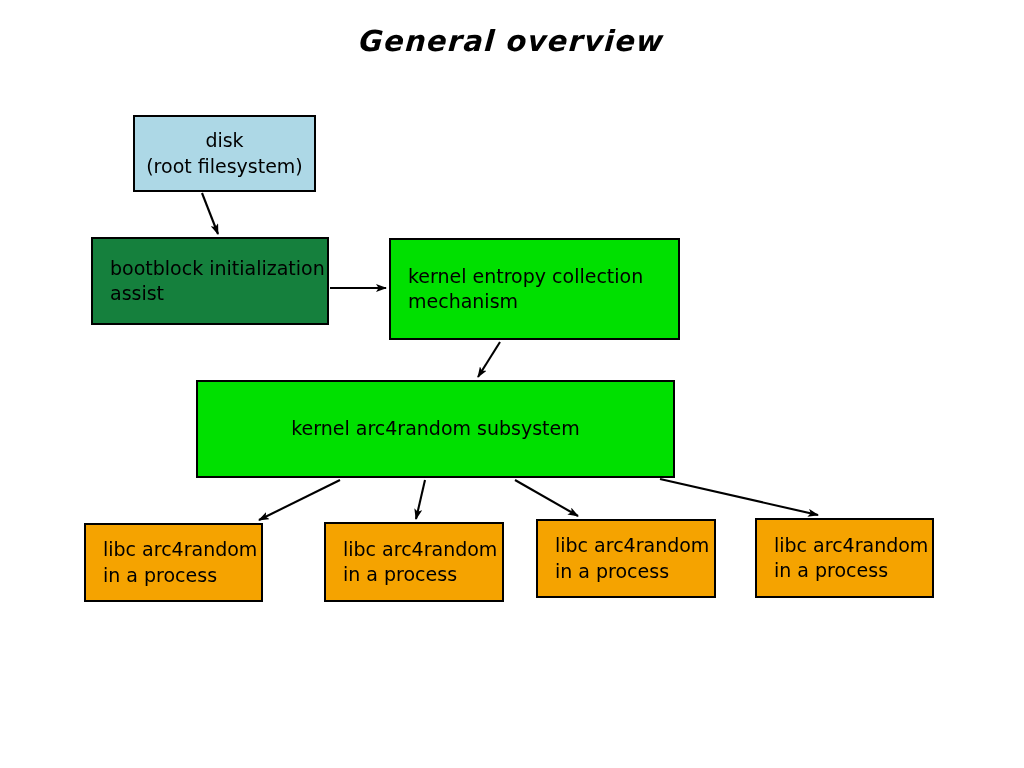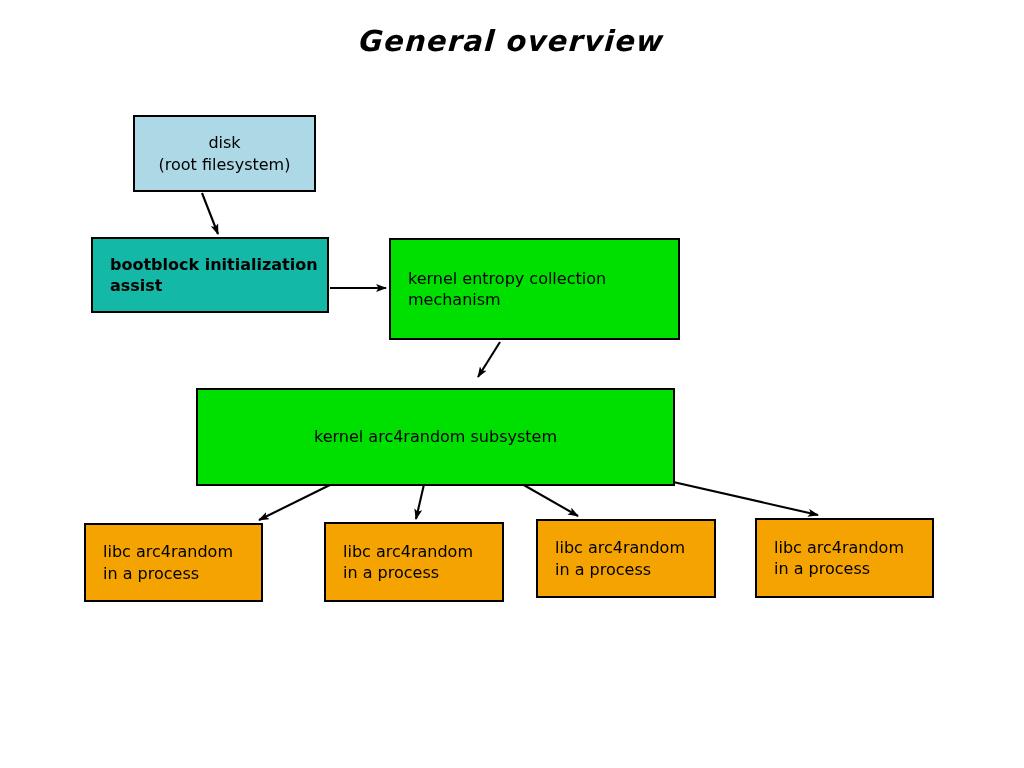--- a/index.html
+++ b/index.html
@@ -28,40 +28,40 @@
     letter-spacing: 1.2px;
     color: #000000;
     transform: skewX(-4deg);
   }
   .node {
     position: absolute;
     box-sizing: border-box;
     border: 2px solid #000000;
     color: #000000;
     font-family: "DejaVu Sans", sans-serif;
-    font-size: 16px;
+    font-size: 19px;
     line-height: 1.32;
     display: flex;
     flex-direction: column;
     justify-content: center;
     white-space: pre-line;
   }
   .node.center-text {
     align-items: center;
     text-align: center;
   }
   .node.left-text {
     align-items: flex-start;
     text-align: left;
     padding-left: 17px;
   }
   .node.disk        { left: 133px; top: 115px; width: 183px; height: 77px;  background: #ADD8E6; }
-  .node.bootblock   { left:  91px; top: 237px; width: 238px; height: 76px; background: #14b8a6; font-weight: bold; }
+  .node.bootblock   { left:  91px; top: 237px; width: 238px; height: 88px; background: #15803d; }
   .node.entropy     { left: 389px; top: 238px; width: 291px; height: 102px; background: #00E000; }
-  .node.subsystem   { left: 196px; top: 388px; width: 479px; height: 98px;  background: #00E000; }
+  .node.subsystem   { left: 196px; top: 380px; width: 479px; height: 98px;  background: #00E000; }
   .node.libc1       { left:  84px; top: 523px; width: 179px; height: 79px;  background: #F5A300; }
   .node.libc2       { left: 324px; top: 522px; width: 180px; height: 80px;  background: #F5A300; }
   .node.libc3       { left: 536px; top: 519px; width: 180px; height: 79px;  background: #F5A300; }
   .node.libc4       { left: 755px; top: 518px; width: 179px; height: 80px;  background: #F5A300; }
   #edges {
     position: absolute;
     left: 0;
     top: 0;
     width: 1024px;
     height: 768px;

